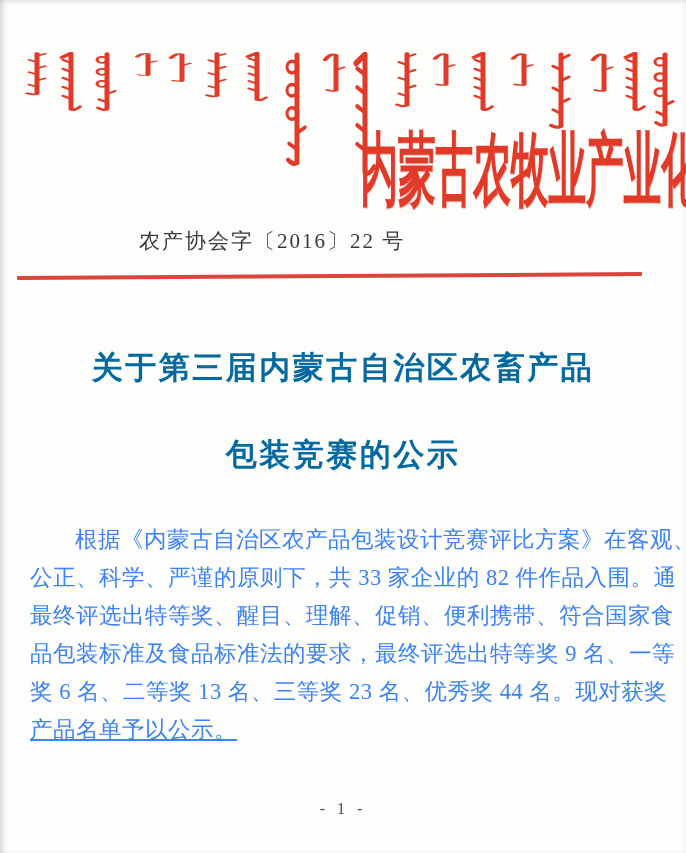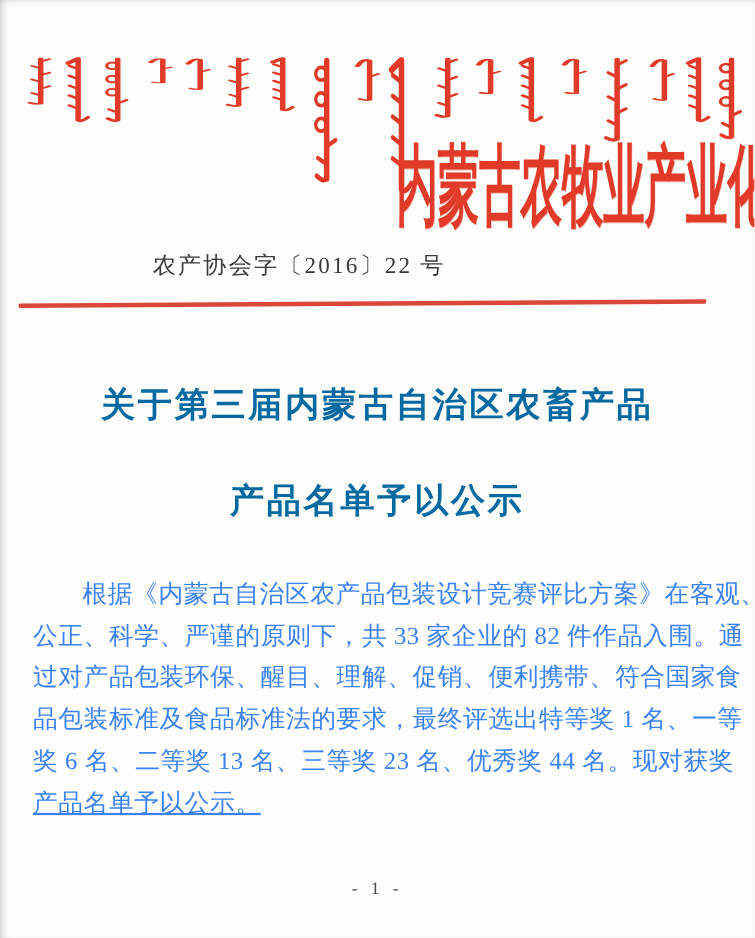--- a/index.html
+++ b/index.html
@@ -186,26 +186,26 @@
 
   <div class="org-title-wrap">
     <div class="org-title">内蒙古农牧业产业化龙头企业协会文件</div>
   </div>
 
   <div class="doc-number">农产协会字〔2016〕22 号</div>
 
   <div class="red-rule"></div>
 
   <div class="doc-title-line l1">关于第三届内蒙古自治区农畜产品</div>
-  <div class="doc-title-line l2">产品名单予以公示</div>
+  <div class="doc-title-line l2">包装竞赛的公示</div>
 
   <div class="body-text">
     <div class="line first">根据《内蒙古自治区农产品包装设计竞赛评比方案》在客观、</div>
     <div class="line">公正、科学、严谨的原则下，共 33 家企业的 82 件作品入围。通</div>
-    <div class="line">过对产品包装环保、醒目、理解、促销、便利携带、符合国家食</div>
-    <div class="line">品包装标准及食品标准法的要求，最终评选出特等奖 1 名、一等</div>
+    <div class="line">最终评选出特等奖、醒目、理解、促销、便利携带、符合国家食</div>
+    <div class="line">品包装标准及食品标准法的要求，最终评选出特等奖 9 名、一等</div>
     <div class="line">奖 6 名、二等奖 13 名、三等奖 23 名、优秀奖 44 名。现对获奖</div>
     <div class="line last">产品名单予以公示。</div>
   </div>
 
   <div class="page-number">- 1 -</div>
 
 </div>
 
 </body></html>

